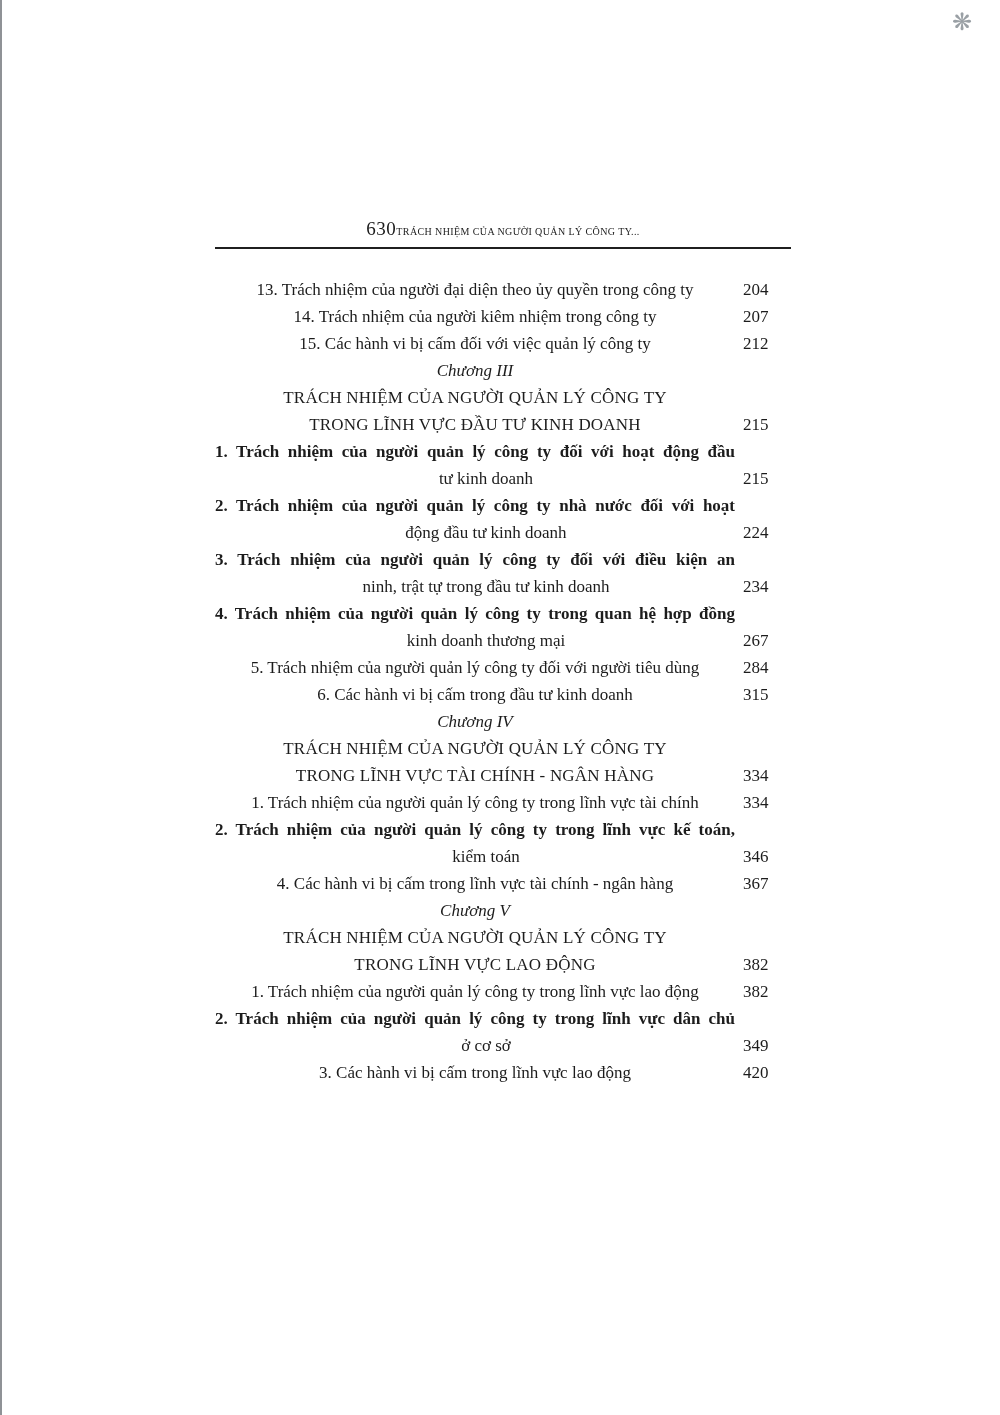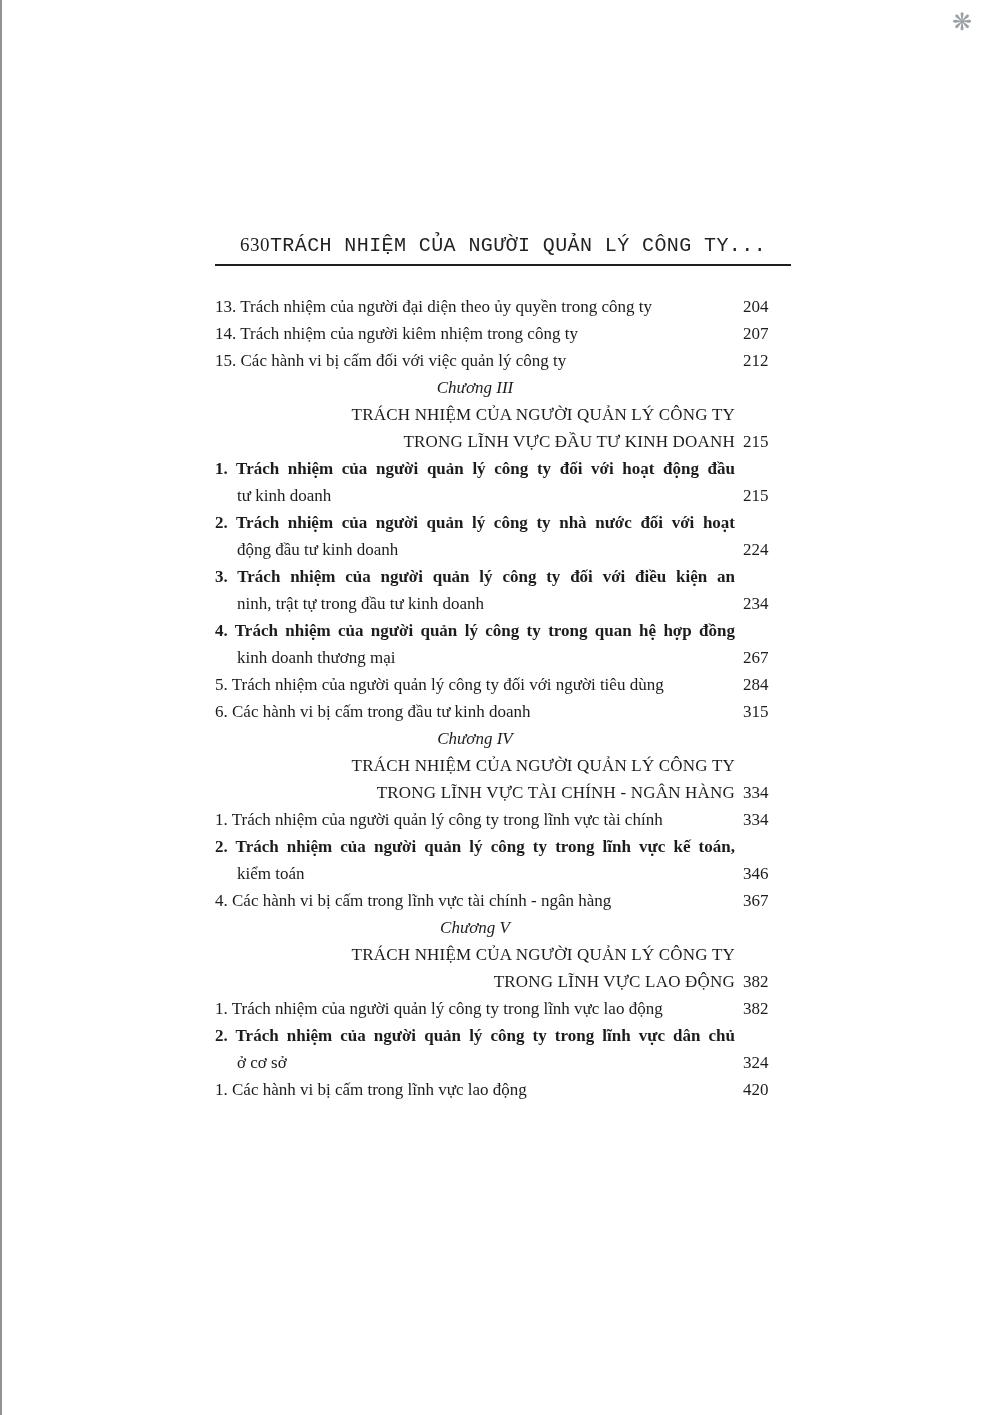--- a/index.html
+++ b/index.html
@@ -41,40 +41,40 @@
     justify-content: center;
     align-items: baseline;
     border-bottom: 2px solid #1f1f1f;
     padding-bottom: 7px;
   }
   .header-page-number {
     font-size: 19px;
     letter-spacing: 0.5px;
   }
   .header-running-title {
-    font-family: Liberation Mono, monospace;
-    font-size: 20px;
+    font-family: Liberation Serif, serif;
+    font-size: 10px;
     letter-spacing: 0.4px;
     color: #222;
-    margin-top: 16px;
   }
   .toc {
     margin-top: 27px;
   }
   .toc-entry, .toc-chapter {
     display: flex;
     align-items: flex-end;
   }
   .entry-lines, .chapter-center {
     flex: 1;
     min-width: 0;
   }
   .line {
     font-size: 17px;
     line-height: 27px;
+    text-align: center;
   }
   .line.cont {
     margin-left: 22px;
   }
   .line.just {
     text-align: justify;
     text-align-last: justify;
     font-weight: bold;
   }
   .page-num {
@@ -85,21 +85,21 @@
     line-height: 27px;
     flex: none;
   }
   .chapter-label {
     font-style: italic;
     text-align: center;
     font-size: 17px;
     line-height: 27px;
   }
   .chapter-title {
-    text-align: right;
+    text-align: center;
     font-size: 17px;
     line-height: 27px;
     letter-spacing: 0.2px;
   }
 </style>
 </head>
 <body>
 
 <div class="scan-edge"></div>
 
@@ -218,23 +218,23 @@
         <div class="entry-lines">
           <div class="line">1. Trách nhiệm của người quản lý công ty trong lĩnh vực lao động</div>
         </div>
         <div class="page-num">382</div>
       </div>
       <div class="toc-entry">
         <div class="entry-lines">
           <div class="line just">2. Trách nhiệm của người quản lý công ty trong lĩnh vực dân chủ</div>
           <div class="line cont">ở cơ sở</div>
         </div>
-        <div class="page-num">324</div>
-      </div>
-      <div class="toc-entry">
-        <div class="entry-lines">
-          <div class="line">1. Các hành vi bị cấm trong lĩnh vực lao động</div>
+        <div class="page-num">349</div>
+      </div>
+      <div class="toc-entry">
+        <div class="entry-lines">
+          <div class="line">3. Các hành vi bị cấm trong lĩnh vực lao động</div>
         </div>
         <div class="page-num">420</div>
       </div>
     </div>
 
 </div>
 
 </body></html>

